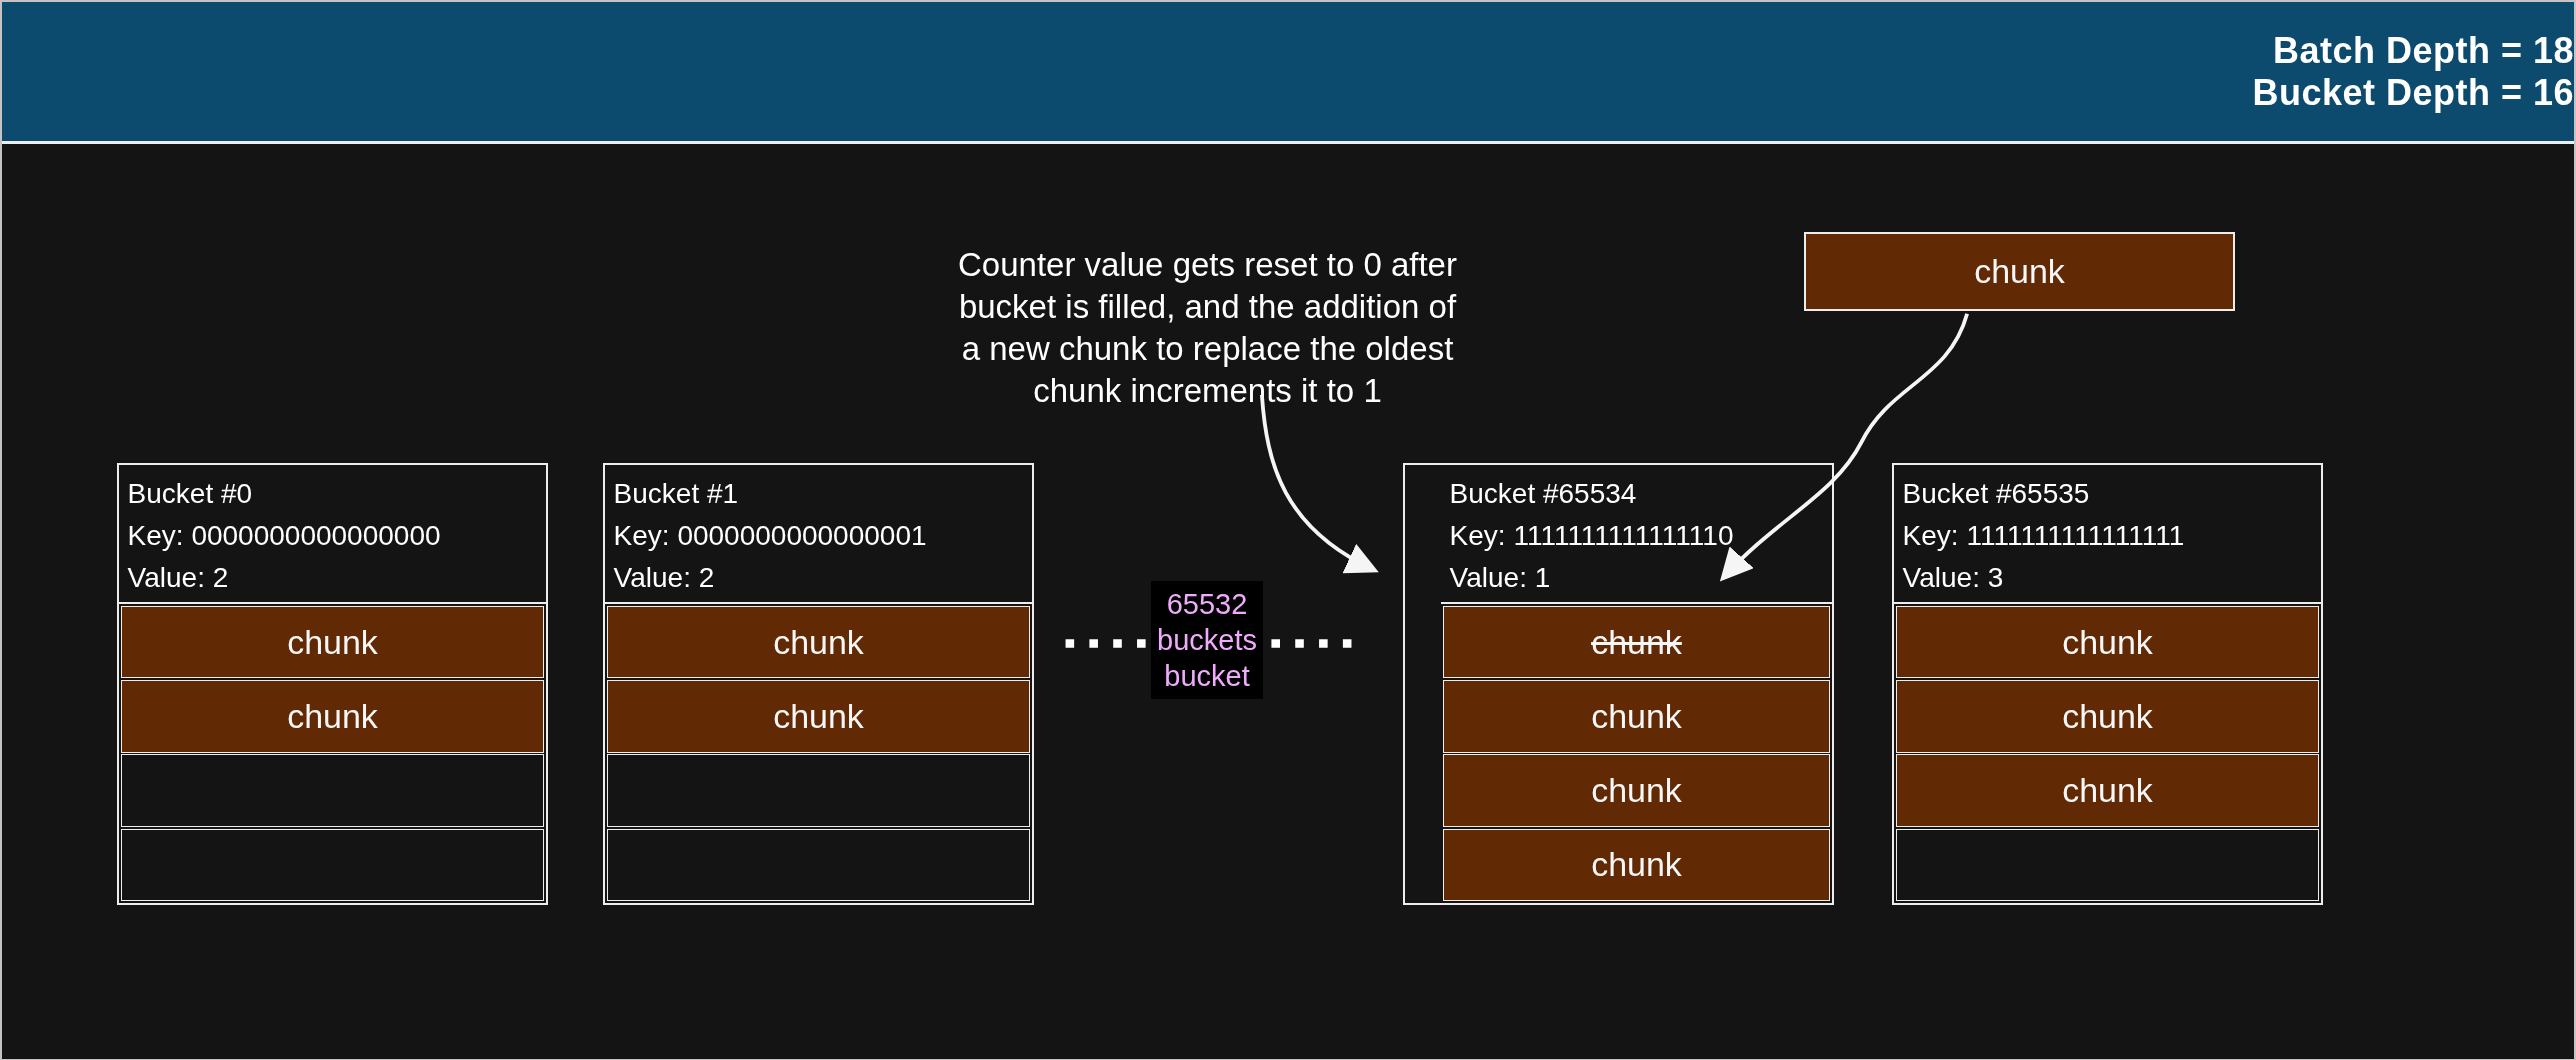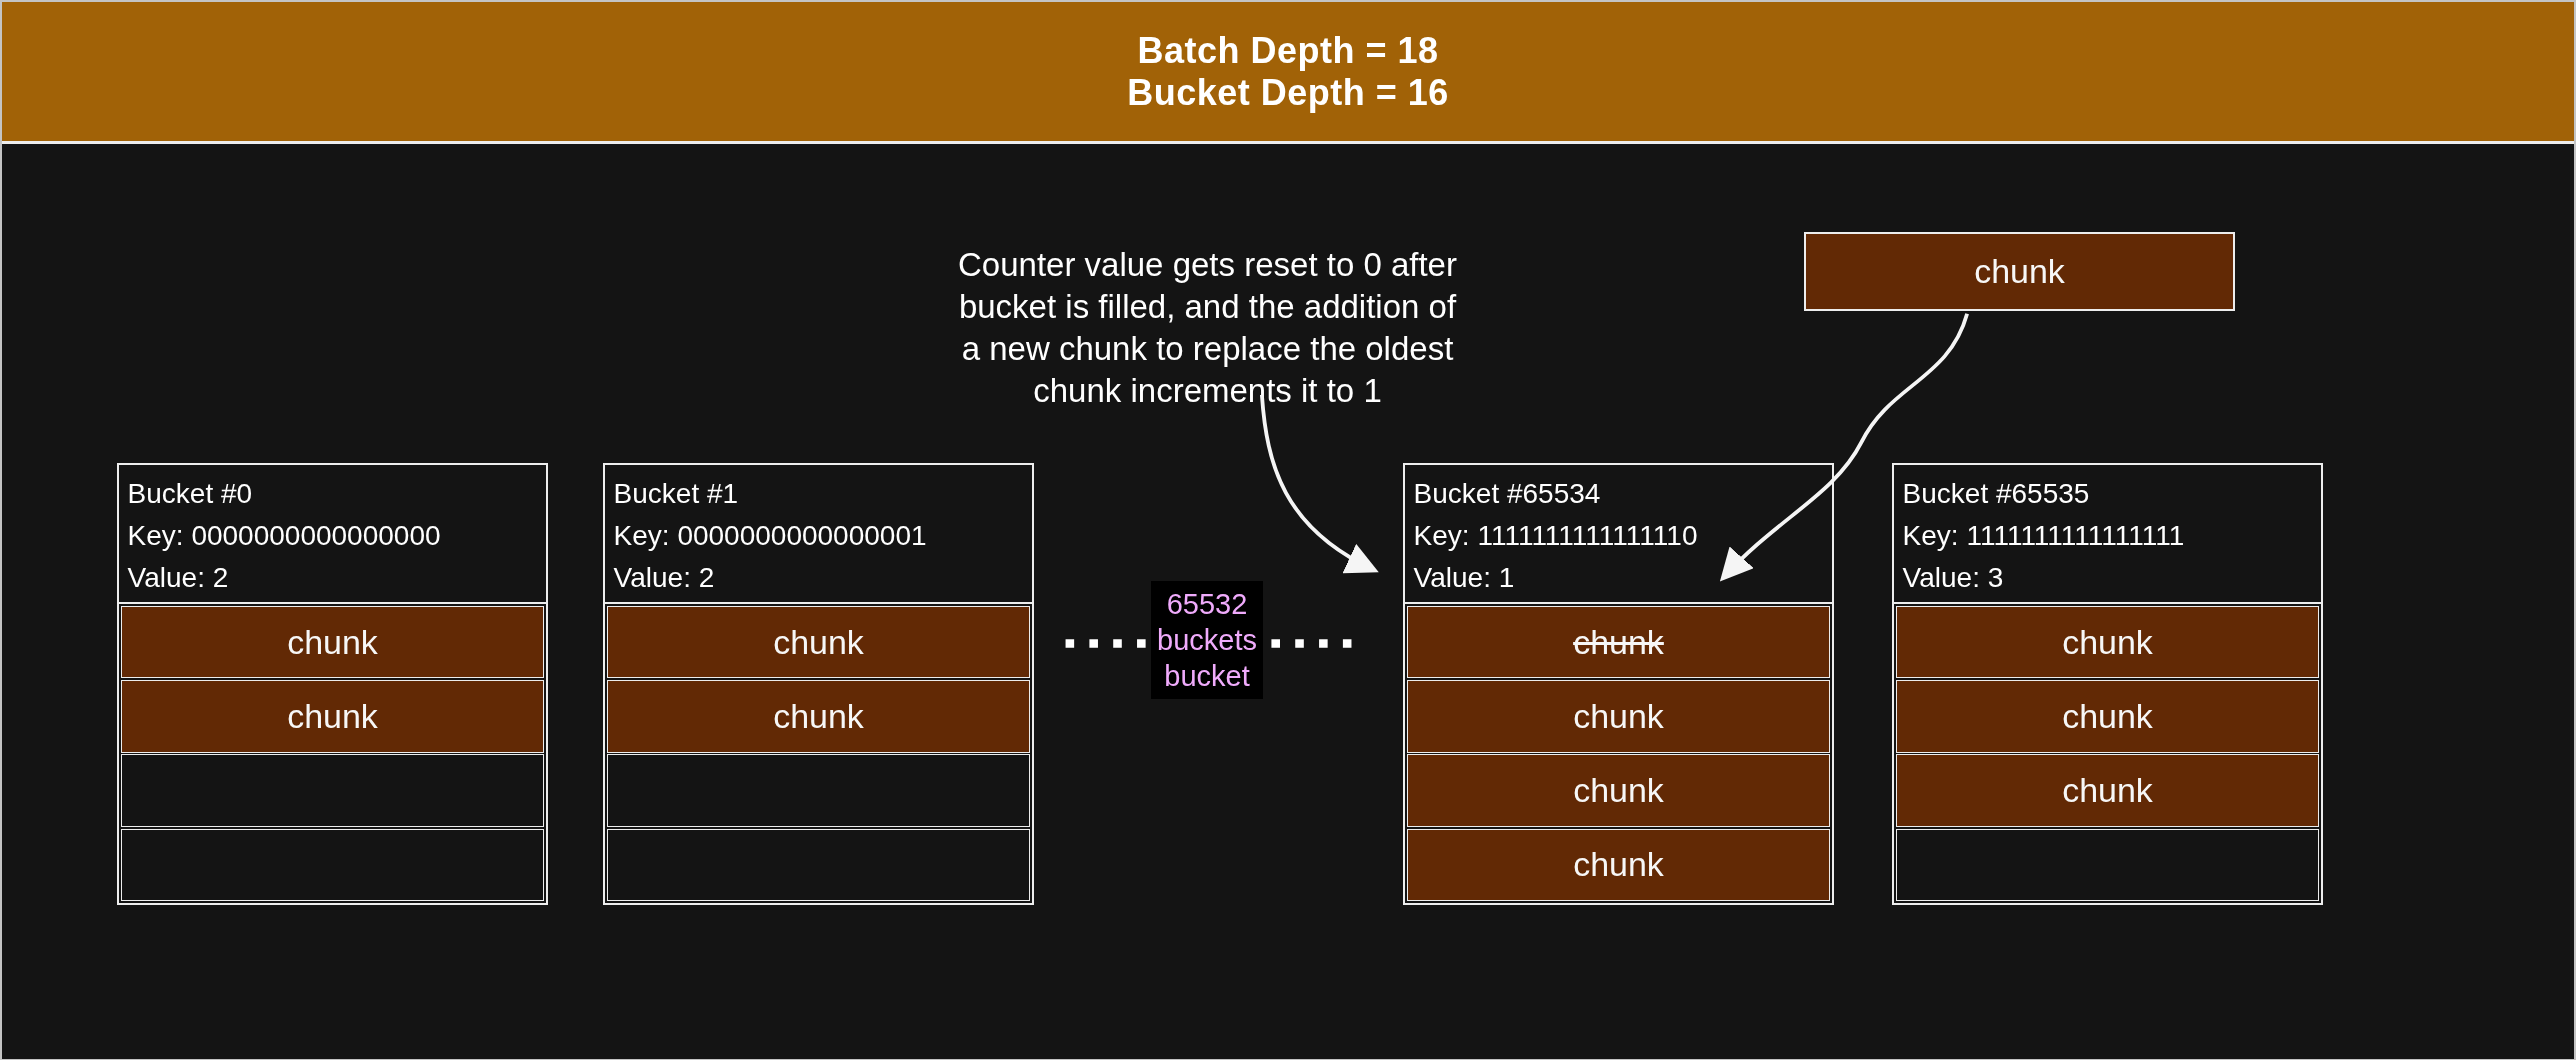--- a/index.html
+++ b/index.html
@@ -9,23 +9,23 @@
     background:#141414;
     border:2.9px solid #c4c4c4;
     box-sizing:border-box;
     font-family:"Liberation Sans", sans-serif;
     color:#ffffff;
     overflow:hidden;
   }
   
   #title-band{
     position:absolute;left:0;top:0;right:0;height:139px;
-    background:#a16207;
+    background:#0c4a6e;
     border-bottom:3.8px solid #ededed;
-    display:flex;flex-direction:column;justify-content:center;align-items:center;
+    display:flex;flex-direction:column;justify-content:center;align-items:flex-end;
   }
   .title-line{
     font-size:36px;line-height:42px;font-weight:bold;color:#ffffff;
     letter-spacing:0.5px;
   }
   
   .bucket{
     position:absolute;top:461px;width:431px;height:442px;
     border:2.9px solid #ededed;
     box-sizing:border-box;
@@ -123,21 +123,21 @@
       <div class="slot empty"></div>
     </div>
   </div>
 
   <div id="omitted">
     <div>65532</div>
     <div>buckets</div>
     <div>bucket</div>
   </div>
 
-  <div class="bucket" style="left:1401px;">
+  <div class="bucket" style="left:1401px;padding-left:36px;">
     <div class="bucket-head">
       <div>Bucket #65534</div>
       <div>Key: 1111111111111110</div>
       <div>Value: 1</div>
     </div>
     <div class="bucket-rows">
       <div class="slot filled struck">chunk</div>
       <div class="slot filled">chunk</div>
       <div class="slot filled">chunk</div>
       <div class="slot filled">chunk</div>

